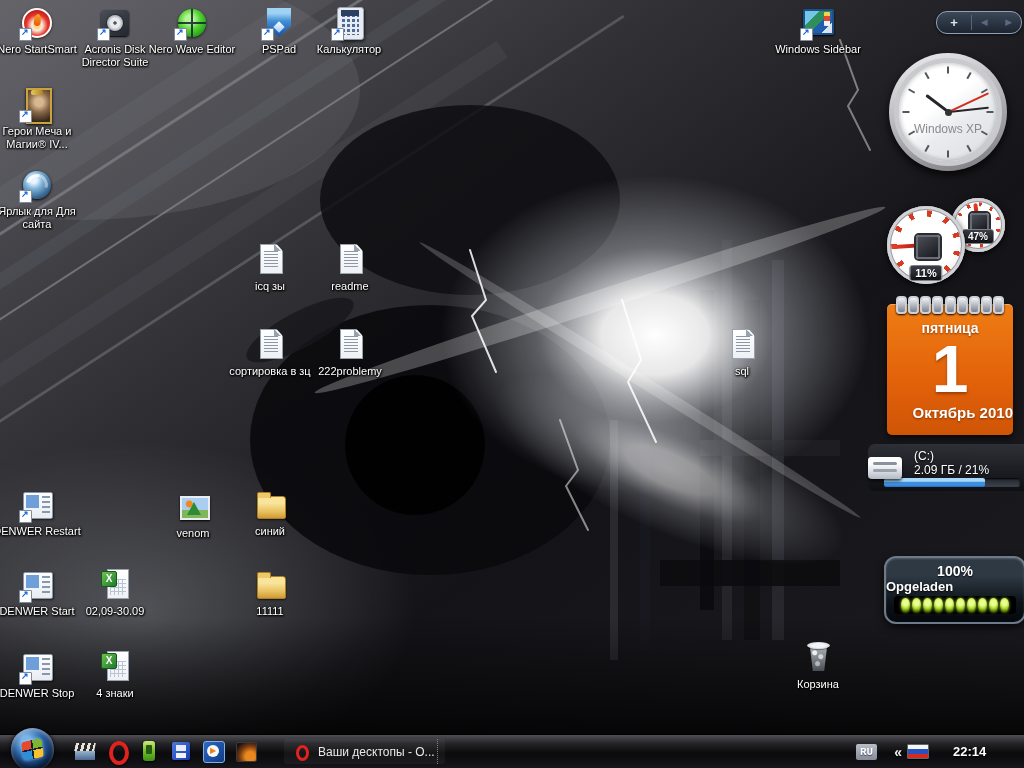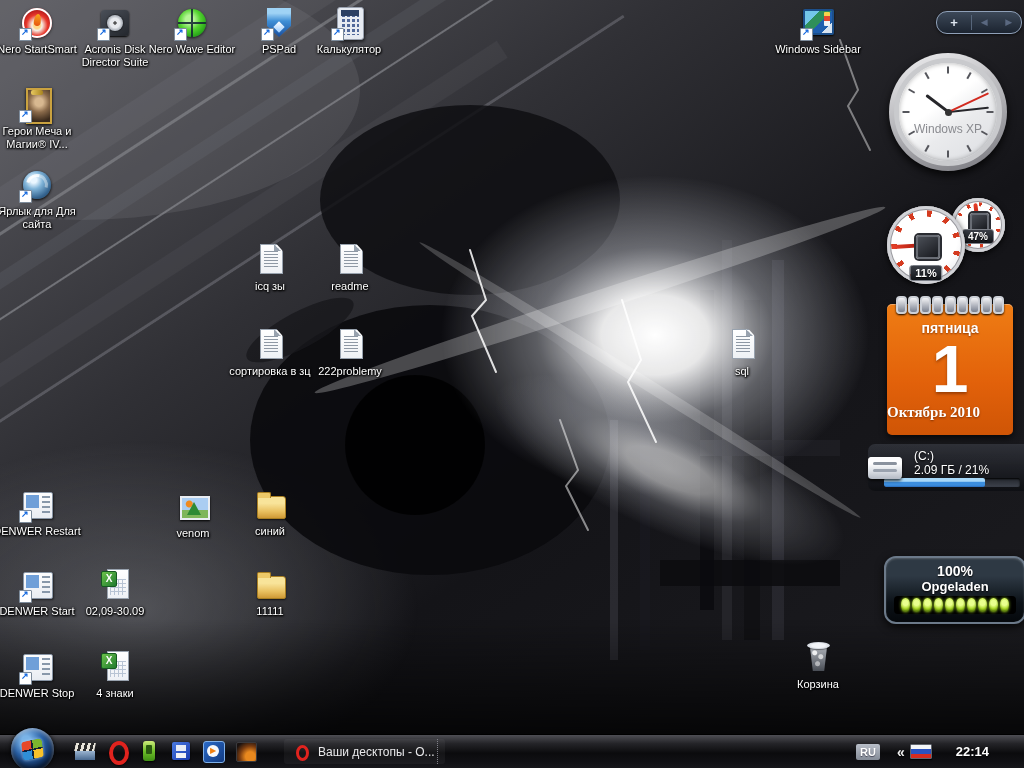--- a/index.html
+++ b/index.html
@@ -150,21 +150,21 @@
 
   .calg{position:absolute;left:887px;top:296px;width:126px;height:139px;}
   .spiral{position:relative;z-index:2;height:15px;display:flex;justify-content:space-between;padding:0 9px;}
   .loop{width:7px;height:14px;border:2px solid #cdd1d8;border-radius:4px;
     background:linear-gradient(#f4f4f6,#7a8190);box-shadow:0 1px 2px #000;}
   .calbody{position:absolute;left:0;top:8px;right:0;bottom:0;border-radius:5px;
     background:linear-gradient(180deg,#ef7d14,#e2610a 60%,#cf5506);
     box-shadow:0 3px 7px rgba(0,0,0,.7),inset 0 1px 0 rgba(255,255,255,.35);}
   .calwd{margin-top:16px;text-align:center;color:#fff;font-size:14px;font-weight:bold;text-shadow:0 1px 2px rgba(110,40,0,.8);}
   .calday{text-align:center;color:#fff;font-size:66px;line-height:66px;font-weight:bold;text-shadow:0 2px 3px rgba(110,40,0,.6);}
-  .calmy{text-align:left;color:#fff;font-size:15px;font-weight:bold;margin-top:2px;text-shadow:0 1px 2px rgba(110,40,0,.8);font-family:Liberation Serif, serif;}
+  .calmy{text-align:right;color:#fff;font-size:15px;font-weight:bold;margin-top:2px;text-shadow:0 1px 2px rgba(110,40,0,.8);}
 
   .drivesg{position:absolute;left:868px;top:444px;width:156px;}
   .drow{position:relative;height:47px;margin-bottom:7px;border-radius:7px 0 0 7px;
     background:linear-gradient(180deg,rgba(70,74,84,.5),rgba(8,10,14,.6));}
   .hdd{position:absolute;left:-2px;top:9px;width:40px;height:30px;z-index:2;}
   .hdd::before{content:'';position:absolute;left:2px;top:4px;width:34px;height:22px;border-radius:4px;
     background:linear-gradient(180deg,#fdfdfe 0 30%,#dfe3e8 60%,#b4bac4);
     box-shadow:0 2px 3px rgba(0,0,0,.7),inset 0 1px 0 #fff;}
   .hdd::after{content:'';position:absolute;left:7px;top:9px;width:24px;height:3px;border-radius:2px;
     background:#8a929e;box-shadow:0 7px 0 #9aa2ae;}
@@ -173,21 +173,21 @@
   .ddetail{color:#fff;font-size:12px;text-shadow:0 1px 2px #000;}
   .dbar{position:absolute;left:16px;right:4px;bottom:4px;height:9px;border-radius:2px;overflow:hidden;
     background:linear-gradient(#23262c,#3d424c);box-shadow:inset 0 1px 2px #000;}
   .dfill{display:block;height:100%;border-radius:2px;
     background:linear-gradient(180deg,#a8d8f8 0 38%,#3c8ede 42% 80%,#2a6ab8);}
 
   .batg{position:absolute;left:884px;top:556px;width:138px;height:64px;border-radius:12px;
     background:linear-gradient(180deg,#2e3944 0 28%,#0c1218 70%,#05080c);border:2px solid #6c7a8a;
     box-shadow:0 3px 8px rgba(0,0,0,.8),inset 0 1px 2px rgba(255,255,255,.2);}
   .batpct{text-align:center;color:#fff;font-weight:bold;font-size:14px;margin-top:5px;text-shadow:0 1px 2px #000;}
-  .batstatus{text-align:center;color:#fff;font-weight:bold;font-size:13px;text-shadow:0 1px 2px #000;}
+  .batstatus{color:#fff;font-weight:bold;font-size:13px;text-shadow:0 1px 2px #000;}
   .cells{display:flex;gap:2px;justify-content:center;margin:2px 8px 0 8px;background:#000;border-radius:4px;padding:2px;}
   .cell{width:9px;height:14px;border-radius:45%;
     background:radial-gradient(circle at 50% 35%,#e9ff8e 0 25%,#a8d822 60%,#5f8a0a);
     box-shadow:0 0 3px #9c2,inset 0 -2px 2px rgba(0,0,0,.3);}
 
   
   .taskbar{position:absolute;left:0;bottom:0;width:1024px;height:33px;border-top:1px solid #000;
     background:linear-gradient(180deg,#4e4e54 0,#242428 26%,#0b0b0d 55%,#101014 80%,#17171b);}
   .orb{position:absolute;left:11px;top:-7px;width:43px;height:43px;border-radius:50%;
     background:radial-gradient(circle at 35% 28%,#7ab4e8 0 10%,#2a62a8 38%,#0d2a55 72%,#061428 96%);
@@ -221,21 +221,21 @@
   .q-photo::before{content:'';position:absolute;left:2px;top:2px;width:19px;height:18px;border-radius:2px;
     background:radial-gradient(circle at 70% 75%,#e8881e 0 25%,#7a3c10 55%,#1a1210 85%);border:1px solid #3a3a3e;}
   .task-btn{position:absolute;left:284px;top:4px;height:25px;display:flex;align-items:center;gap:8px;
     padding:0 10px;color:#e9e9eb;font-size:12px;border-radius:3px;background:rgba(255,255,255,.045);}
   .o-small{position:relative;width:16px;height:18px;}
   .o-small::before{content:'';position:absolute;left:2px;top:2px;width:7px;height:10px;
     border:3px solid #e0231e;border-radius:50%;}
   .tsep{position:absolute;left:437px;top:4px;height:25px;border-left:1px dotted #808088;}
   .tray{position:absolute;left:856px;top:0;height:33px;display:flex;align-items:center;}
   .ru{background:linear-gradient(#b8bec8,#858c98);color:#fff;font-size:11px;font-weight:bold;
-    padding:2px 4px;border-radius:2px;text-shadow:0 1px 1px #445;}
+    padding:2px 4px;border-radius:2px;text-shadow:0 1px 1px #445;font-family:Liberation Mono, monospace;}
   .chev{color:#eee;font-weight:bold;font-size:14px;margin-left:17px;letter-spacing:-2px;text-shadow:0 1px 2px #000;}
   .flag-ru{width:20px;height:13px;margin-left:7px;border:1px solid #60646c;border-radius:1px;box-shadow:0 1px 1px #000;
     background:linear-gradient(180deg,#f4f6f8 0 33%,#2a52be 33% 66%,#d52b1e 66%);}
   .clock-txt{color:#fff;font-size:13px;font-weight:bold;margin-left:24px;text-shadow:0 1px 2px #000;}
 </style>
 </head>
 <body>
 
 <div id="screen">
 

